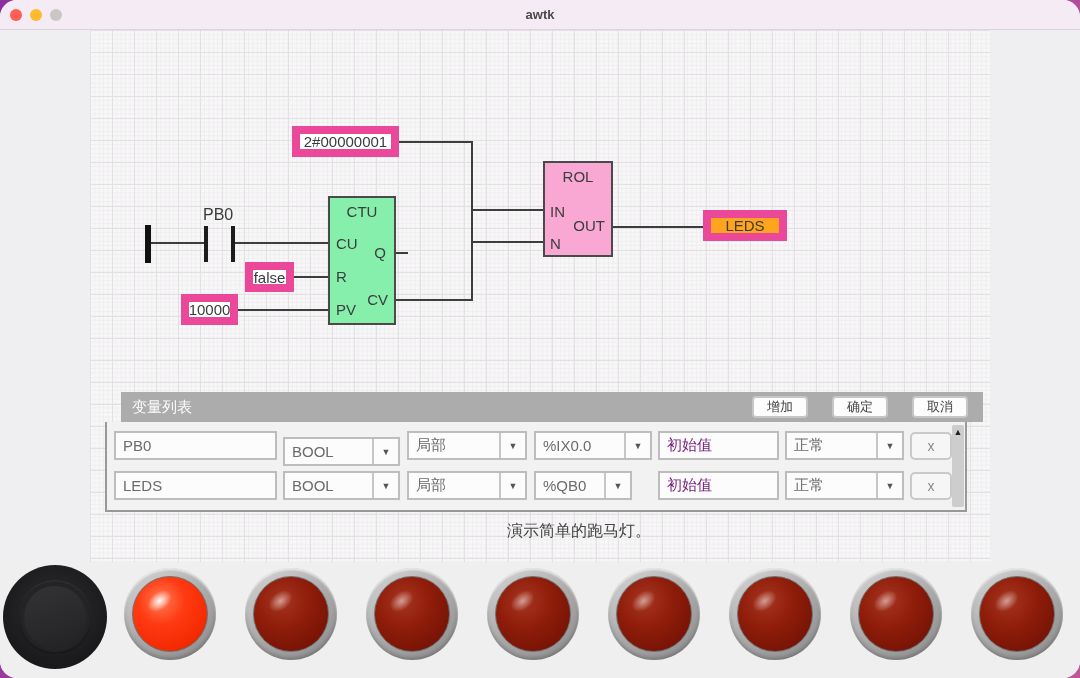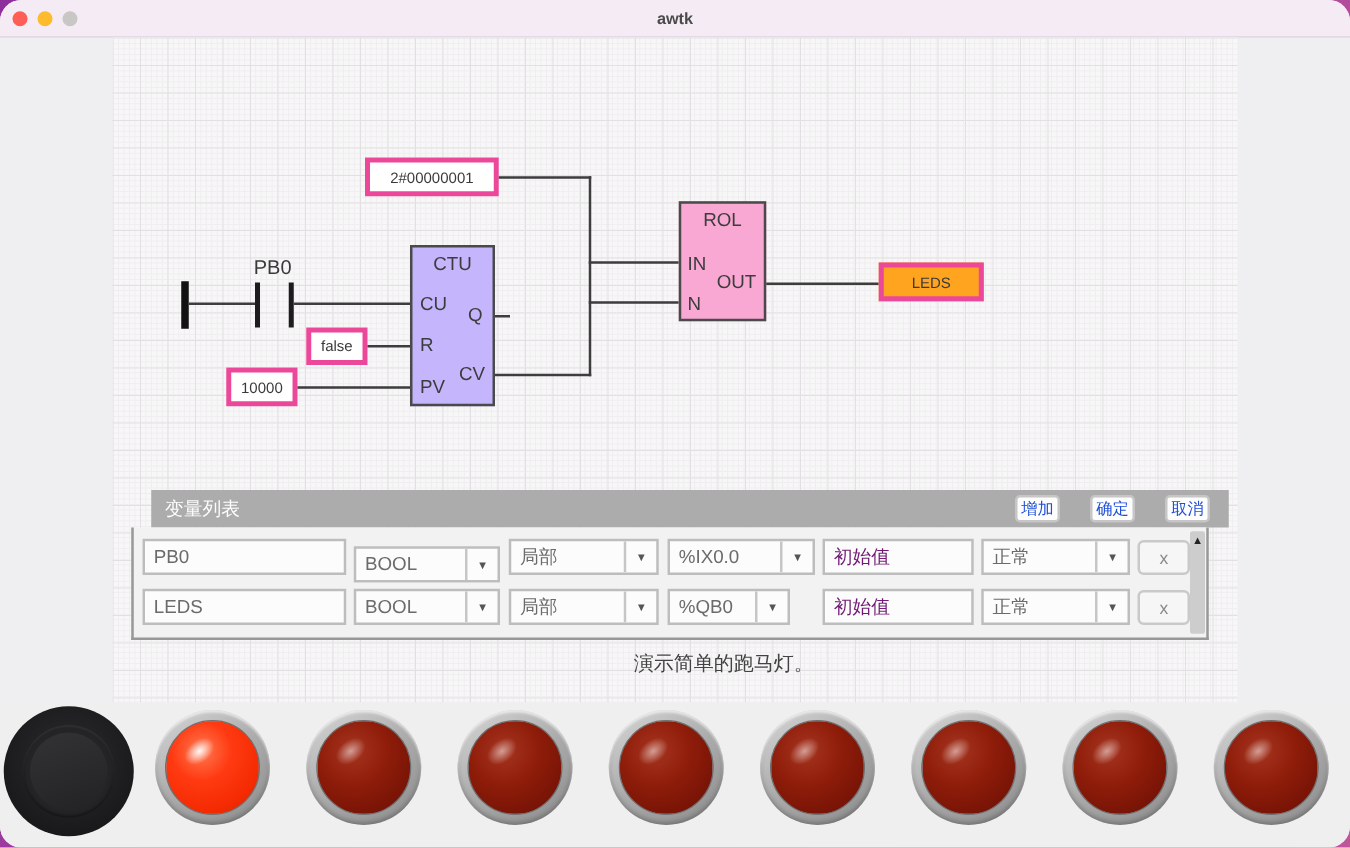--- a/index.html
+++ b/index.html
@@ -35,38 +35,38 @@
       linear-gradient(90deg,#efedef 1px, transparent 1px);
     background-size:22px 22px,22px 22px,4.4px 4.4px,4.4px 4.4px;
   }
   
   .diagram { position:absolute; left:0; top:0; width:1080px; height:562px; }
   .wire { position:absolute; background:#3d3d3d; }
   .rail { position:absolute; background:#111; }
   .cbar { position:absolute; background:#1c1c1c; }
   .lbl  { position:absolute; color:#3a3a3a; font-size:16px; }
   .box {
-    position:absolute; background:#fff; border:4px solid #ec4899;
+    position:absolute; background:#fff; border:8px solid #ec4899;
     display:flex; align-items:center; justify-content:center;
-    font-size:12px; color:#3a3a3a;
+    font-size:15px; color:#3a3a3a;
   }
   .fblock { position:absolute; border:2px solid #4a4a4a; font-size:15px; color:#3c3c3c; }
   .fblock .btitle { position:absolute; top:5px; left:0; right:0; text-align:center; }
   .pin { position:absolute; font-size:15px; }
   
   .panel { position:absolute; left:105px; top:392px; width:862px; height:120px; }
   .panel-header {
     position:absolute; left:0; top:0; width:100%; height:30px; background:#acacac;
     display:flex; align-items:center;margin-left:16px;
   }
   .panel-title { color:#fdfdfd; font-size:15px; margin-left:11px; }
   .hbtns { position:absolute; right:15px; top:4px; display:flex; gap:24px; }
   .hbtn {
-    width:36px; height:22px; background:#fdfdfd; border:2px solid #c6c6c6;
-    border-radius:4px; font-size:13px; color:#1d4ed8;
+    width:56px; height:22px; background:#fdfdfd; border:2px solid #c6c6c6;
+    border-radius:4px; font-size:13px; color:#404040;
     display:flex; align-items:center; justify-content:center; cursor:default;
   }
   .panel-body {
     position:absolute; left:0; top:30px; width:100%; height:90px;
     background:#f3f2f3; border:2px solid #989898; border-top:none;
   }
   .field {
     position:absolute; height:29px; background:#fcfcfc;
     border:2px solid #bdbdbd; font-size:15px; color:#6b6b6b;
     display:flex; align-items:center; overflow:hidden;
@@ -156,21 +156,21 @@
     <div class="lbl" style="left:203px;top:206px">PB0</div>
     <div class="wire" style="left:235px;top:242px;width:93px;height:2px"></div>
 
     <div class="box" style="left:292px;top:126px;width:107px;height:31px">2#00000001</div>
     <div class="box" style="left:245px;top:262px;width:49px;height:30px">false</div>
     <div class="box" style="left:181px;top:294px;width:57px;height:31px">10000</div>
 
     <div class="wire" style="left:294px;top:276px;width:34px;height:2px"></div>
     <div class="wire" style="left:238px;top:309px;width:90px;height:2px"></div>
 
-    <div class="fblock" style="left:328px;top:196px;width:68px;height:129px;background:#c4b5fd">
+    <div class="fblock" style="left:328px;top:196px;width:68px;height:129px;background:#86efac">
       <div class="btitle">CTU</div>
       <div class="pin" style="left:6px;top:37px">CU</div>
       <div class="pin" style="left:6px;top:70px">R</div>
       <div class="pin" style="left:6px;top:103px">PV</div>
       <div class="pin" style="right:8px;top:46px">Q</div>
       <div class="pin" style="right:6px;top:93px">CV</div>
     </div>
     <div class="wire" style="left:396px;top:252px;width:12px;height:2px"></div>
 
     <div class="wire" style="left:399px;top:141px;width:74px;height:2px"></div>

